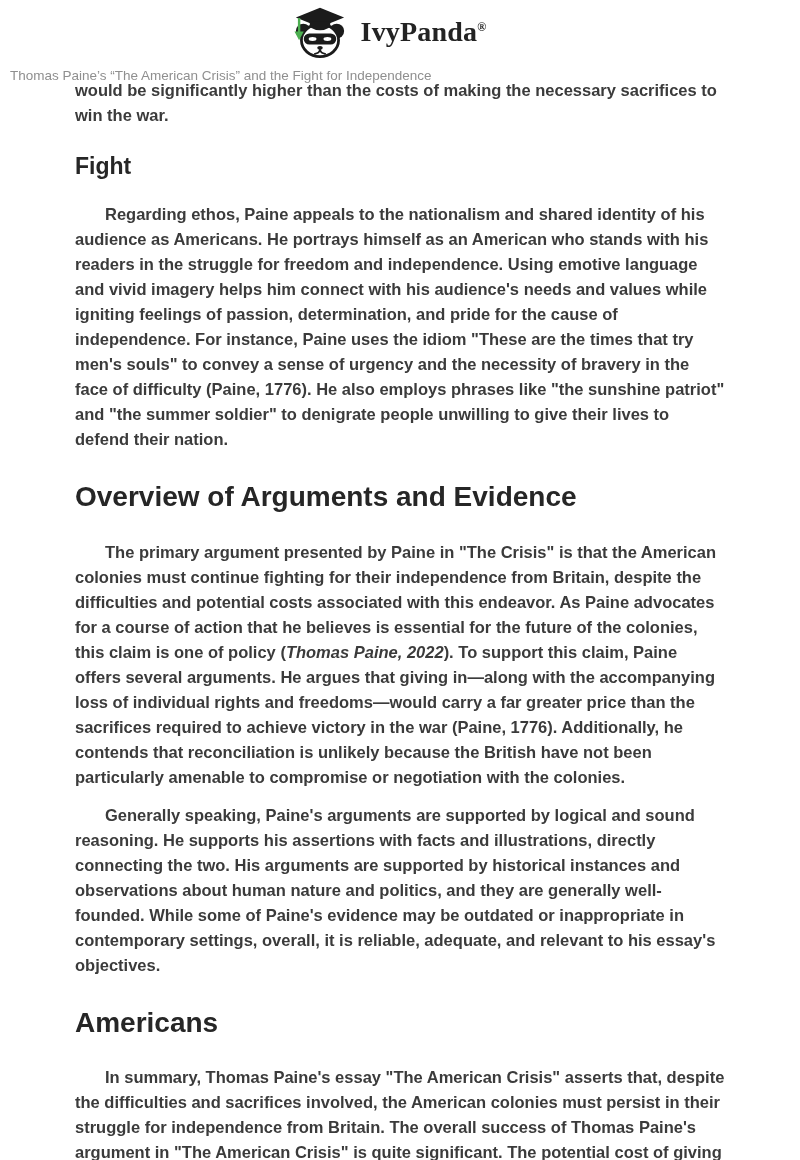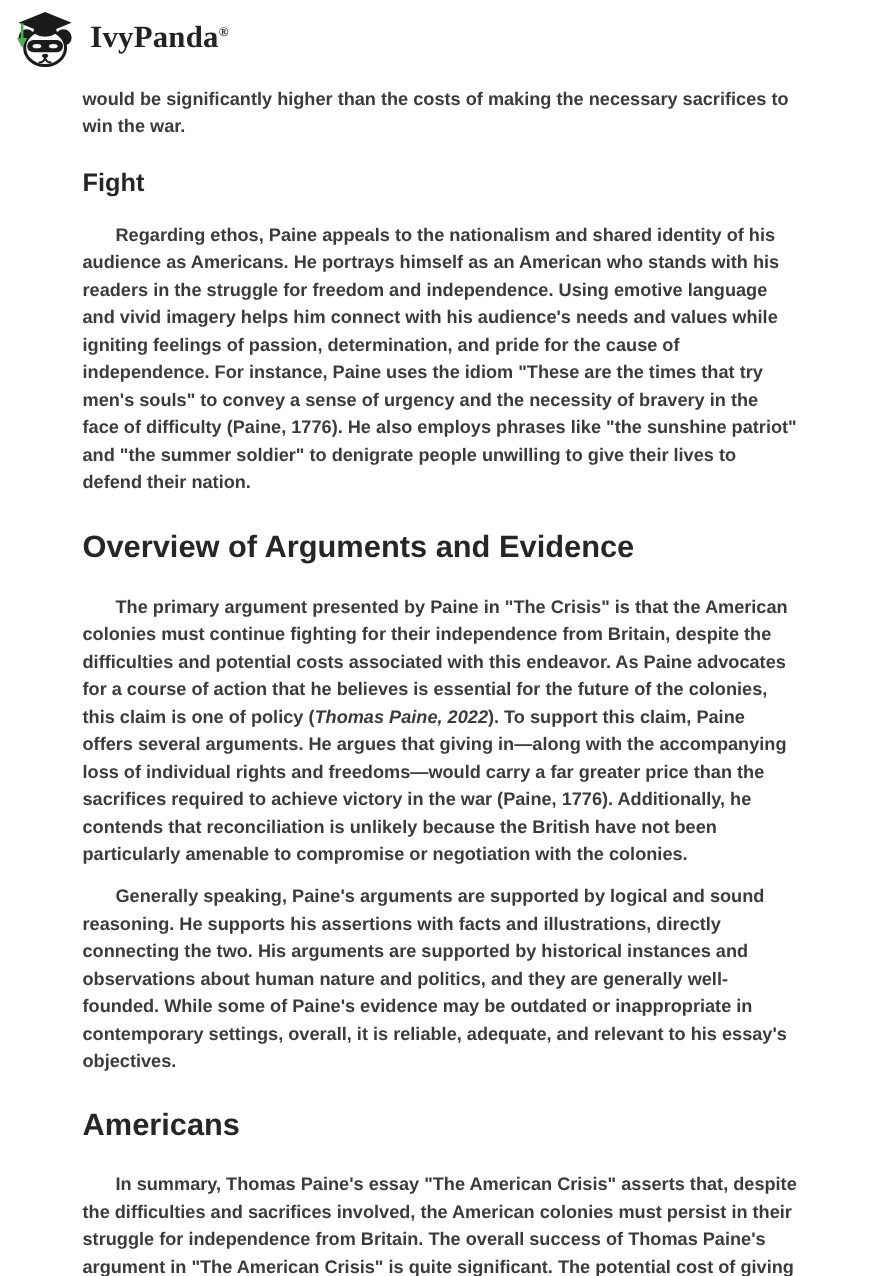--- a/index.html
+++ b/index.html
@@ -13,20 +13,21 @@
     overflow: hidden;
     box-sizing: border-box;
   }
   
   .header {
     display: flex;
     justify-content: space-between;
     align-items: center;
     padding: 6px 35px 0 10px;
     height: 58px;
+    flex-direction: column;
   }
   .logo {
     display: flex;
     align-items: center;
     gap: 10px;
   }
   .logo-mark { width: 62px; height: 52px; flex: 0 0 auto; }
   .logo-text {
     font-family: "Liberation Serif", serif;
     font-weight: 700;
@@ -104,20 +105,21 @@
         <path d="M32 47 q-1 4 -5.5 4.5 M32 47 q1 4 5.5 4.5" stroke="#1b1b1b" stroke-width="2" fill="none" stroke-linecap="round"></path>
 
         <polygon points="32,2 58,12.5 32,23 6,12.5" fill="#1b1b1b"></polygon>
         <path d="M21 17 v6 q11 6.5 22 0 v-6 z" fill="#1b1b1b"></path>
 
         <line x1="9.5" y1="13" x2="9.5" y2="29" stroke="#4CAF50" stroke-width="2.6"></line>
         <polygon points="4.5,27.5 14.5,27.5 9.5,37" fill="#4CAF50"></polygon>
       </svg>
       <div class="logo-text"><span>IvyPanda</span><sup>®</sup></div>
     </div>
+    <div class="doc-title">Thomas Paine’s “The American Crisis” and the Fight for Independence</div>
   </div>
 
   <div class="content">
 
     <p>would be significantly higher than the costs of making the necessary sacrifices to win the war.</p>
 
     <h2>Fight</h2>
 
     <p class="indent">Regarding ethos, Paine appeals to the nationalism and shared identity of his audience as Americans. He portrays himself as an American who stands with his readers in the struggle for freedom and independence. Using emotive language and vivid imagery helps him connect with his audience's needs and values while igniting feelings of passion, determination, and pride for the cause of independence. For instance, Paine uses the idiom "These are the times that try men's souls" to convey a sense of urgency and the necessity of bravery in the face of difficulty (Paine, 1776). He also employs phrases like "the sunshine patriot" and "the summer soldier" to denigrate people unwilling to give their lives to defend their nation.</p>
 

